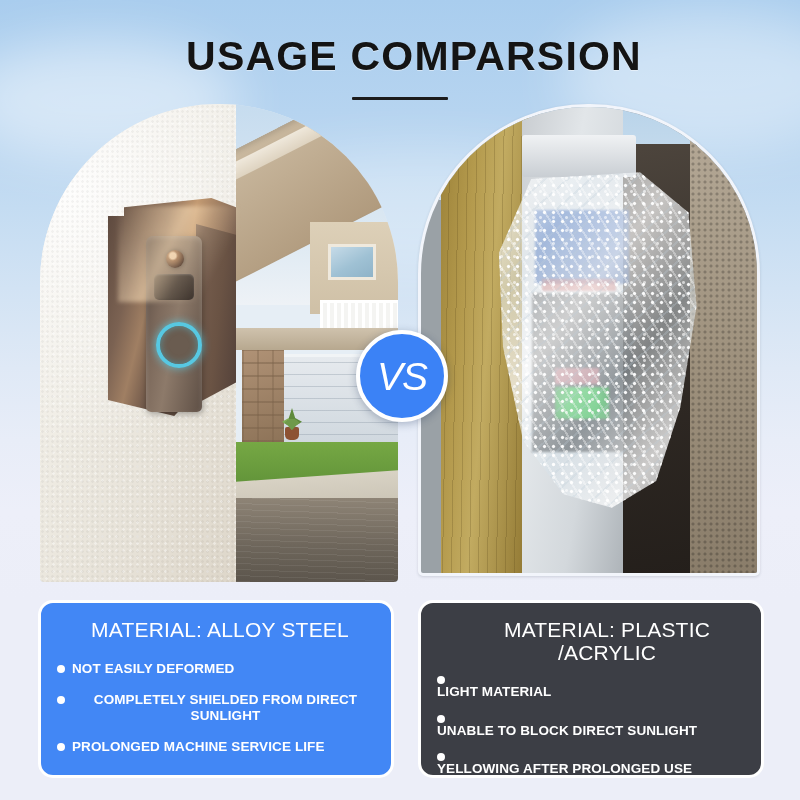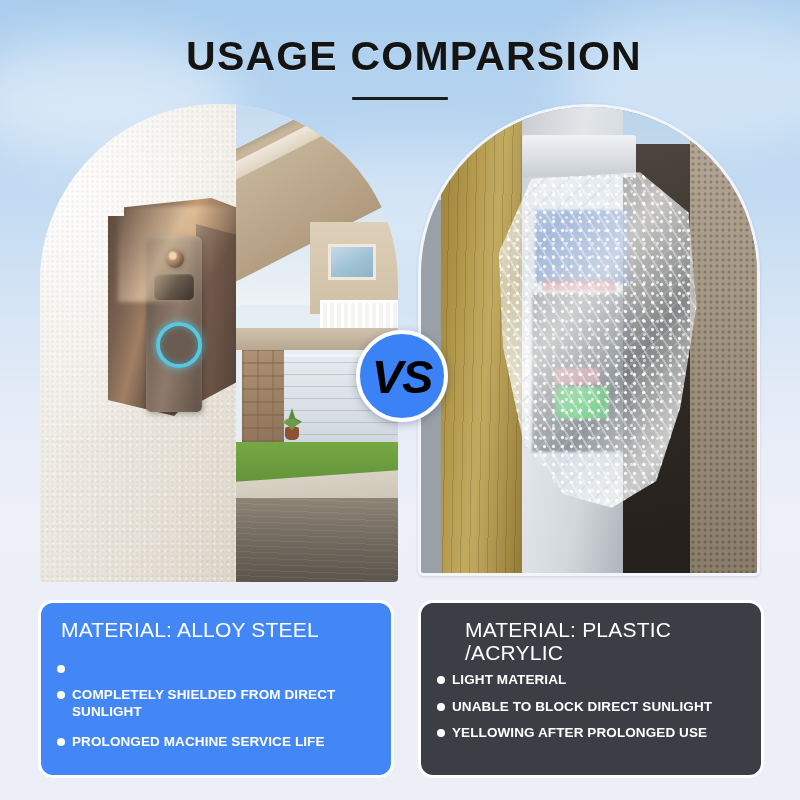--- a/index.html
+++ b/index.html
@@ -350,39 +350,40 @@
     background: #3b82f6;
     border: 4px solid #ffffff;
     box-sizing: border-box;
     display: flex;
     align-items: center;
     justify-content: center;
     box-shadow: 0 2px 8px rgba(20,40,80,.3);
     z-index: 40;
   }
   #vs-badge .vs-text {
-    color: #000000;
-    font-size: 47px;
-    font-weight: 700;
+    color: #ffffff;
+    font-size: 39px;
+    font-weight: 400;
     font-style: italic;
     letter-spacing: -1px;
     line-height: 1;
   }
 
   
   .card {
     position: absolute;
     top: 600px;
     height: 178px;
     border-radius: 15px;
     box-sizing: border-box;
     border: 3px solid #ffffff;
     padding: 13px 12px 10px 16px;
     color: #ffffff;
     overflow: hidden;
+    text-align: center;
   }
   #card-left  { left: 38px;  width: 356px; background: #4287f5; }
   #card-right { left: 418px; width: 346px; background: #3c3e45; }
 
   .card-title {
     font-size: 21px;
     font-weight: 400;
     letter-spacing: .2px;
     line-height: 1.1;
     margin: 2px 0 0 4px;
@@ -393,21 +394,21 @@
   .bullets { list-style: none; margin: 0; padding: 0; }
   .bullet {
     display: flex;
     align-items: flex-start;
     font-size: 13.5px;
     font-weight: 700;
     letter-spacing: .1px;
     line-height: 1.22;
   }
   #card-left  .bullet { margin-bottom: 14px; }
-  #card-right .bullet { margin-bottom: 10px; }
+  #card-right .bullet { margin-bottom: 10px; flex-direction: column; }
   .bullet:last-child { margin-bottom: 0; }
   .bullet-dot {
     flex: 0 0 auto;
     width: 8px; height: 8px;
     border-radius: 50%;
     background: #ffffff;
     margin: 4px 7px 0 0;
   }
   .bullet-text { display: block; }
 </style>
@@ -473,20 +474,21 @@
 
   <div id="vs-badge">
     <span class="vs-text">VS</span>
   </div>
 
   <div class="card" id="card-left">
     <div class="card-title">MATERIAL: ALLOY STEEL</div>
     <ul class="bullets">
       <li class="bullet">
         <span class="bullet-dot"></span>
+        <span class="bullet-text">NOT EASILY DEFORMED</span>
       </li>
       <li class="bullet">
         <span class="bullet-dot"></span>
         <span class="bullet-text">COMPLETELY SHIELDED FROM DIRECT SUNLIGHT</span>
       </li>
       <li class="bullet">
         <span class="bullet-dot"></span>
         <span class="bullet-text">PROLONGED MACHINE SERVICE LIFE</span>
       </li>
     </ul>

